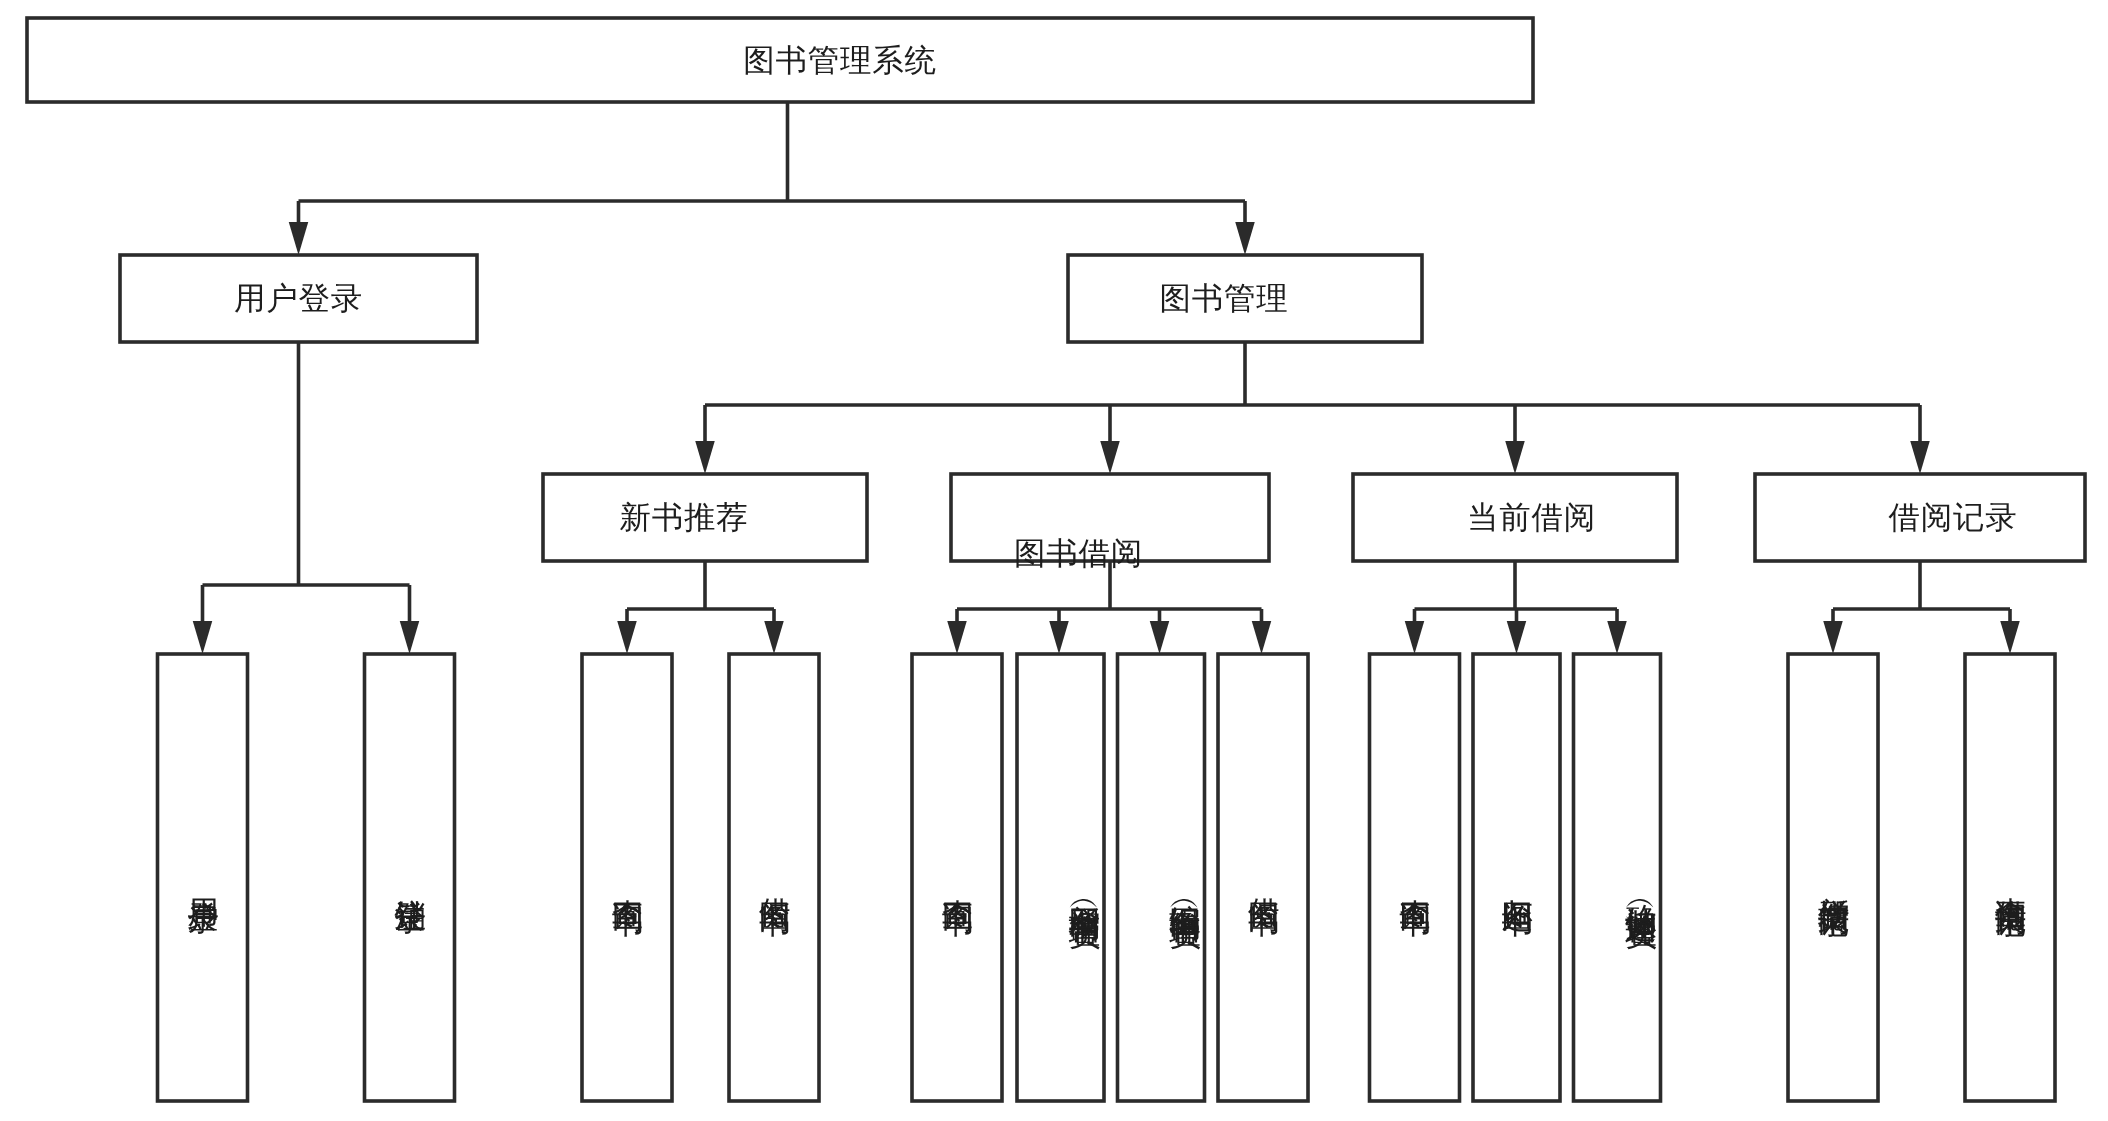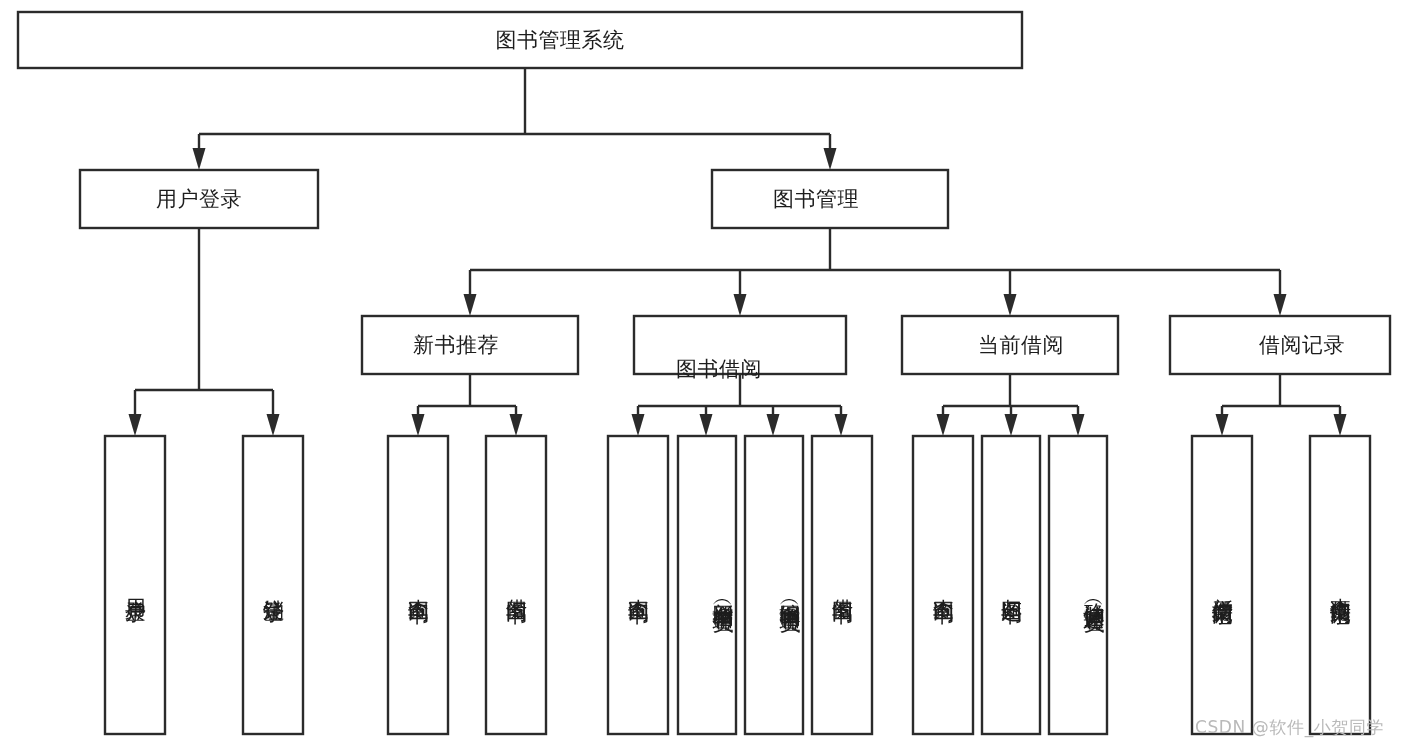--- a/index.html
+++ b/index.html
@@ -179,15 +179,14 @@
       <div class="node-label-v" style="padding-top: 8px; left: 678px; top: 436px; width: 58px; height: 298px;">新增图书（管理员）</div>
       <div class="node-label-v" style="padding-top: 8px; left: 745px; top: 436px; width: 58px; height: 298px;">编辑图书（管理员）</div>
       <div class="node-label-v v-center" style="padding-top: 0px; left: 812px; top: 436px; width: 60px; height: 298px;">借阅图书</div>
       <div class="node-label-v v-center" style="padding-top: 0px; left: 913px; top: 436px; width: 60px; height: 298px;">查询图书</div>
       <div class="node-label-v v-center" style="padding-top: 0px; left: 982px; top: 436px; width: 58px; height: 298px;">归还图书</div>
       <div class="node-label-v" style="padding-top: 8px; left: 1049px; top: 436px; width: 58px; height: 298px;">确认归还（管理员）</div>
       <div class="node-label-v v-center" style="padding-top: 0px; left: 1192px; top: 436px; width: 60px; height: 298px;">新增借阅记录</div>
       <div class="node-label-v v-center" style="padding-top: 0px; left: 1310px; top: 436px; width: 60px; height: 298px;">查询借阅记录</div>
     </div>
 
-  <div class="watermark" style="left: 1195px; top: 716px;">CSDN @软件_小贺同学</div>
 
 </div>
 
 </body></html>

